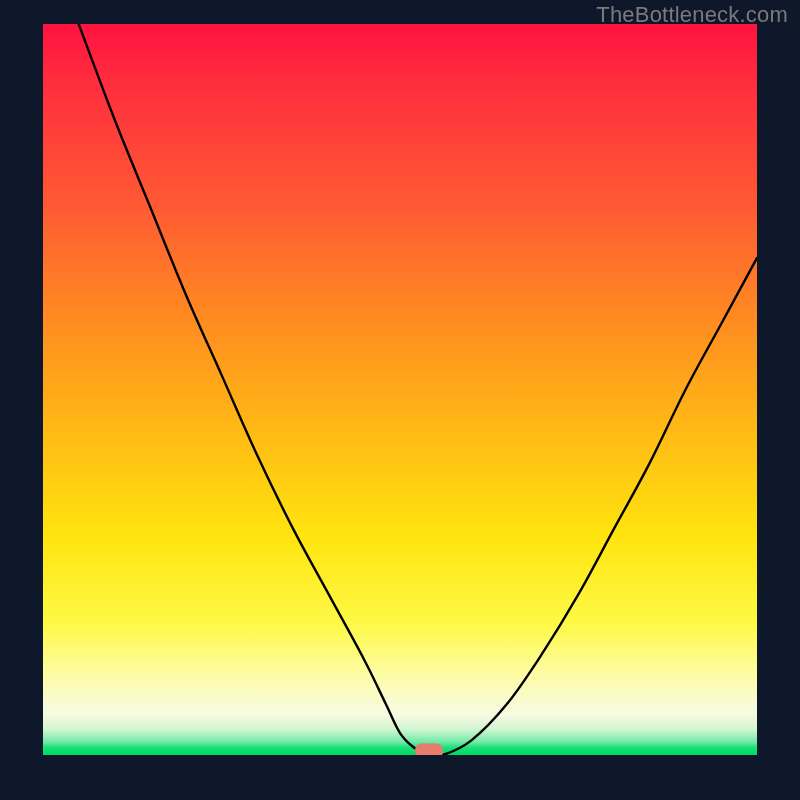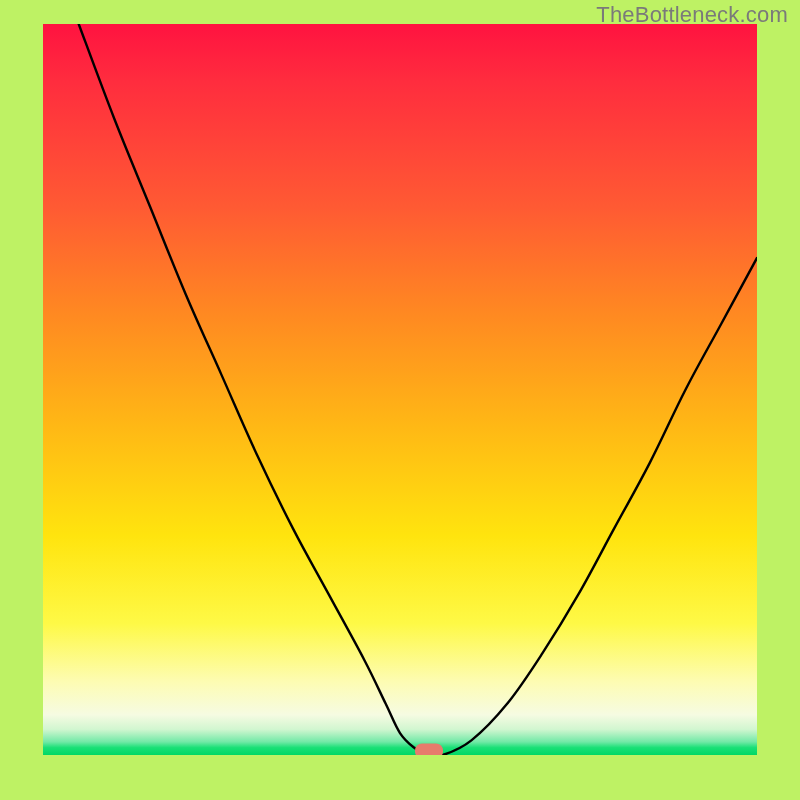--- a/index.html
+++ b/index.html
@@ -7,21 +7,21 @@
     padding: 0;
     width: 800px;
     height: 800px;
     background: #000;
     font-family: Arial, Helvetica, sans-serif;
   }
   .frame {
     position: relative;
     width: 800px;
     height: 800px;
-    background: #bef264;
+    background: #0f172a;
   }
   .watermark {
     position: absolute;
     top: 2px;
     right: 12px;
     color: #7a7a7a;
     font-size: 22px;
     letter-spacing: 0.2px;
     z-index: 5;
   }

